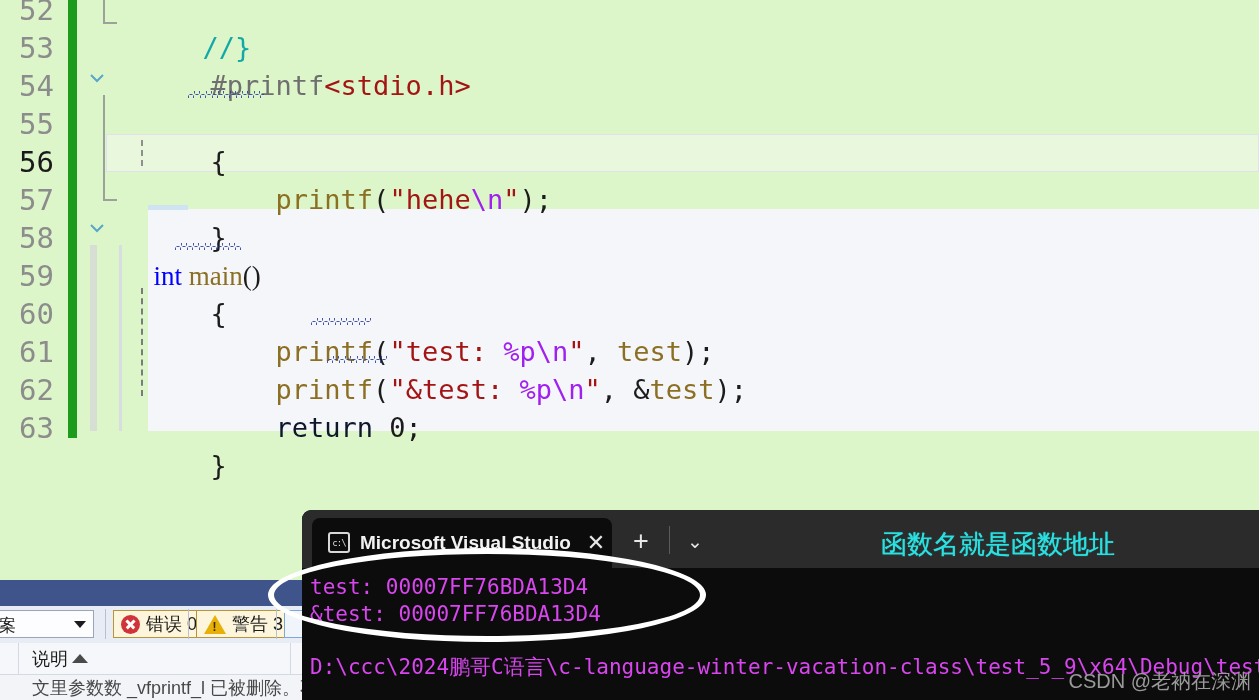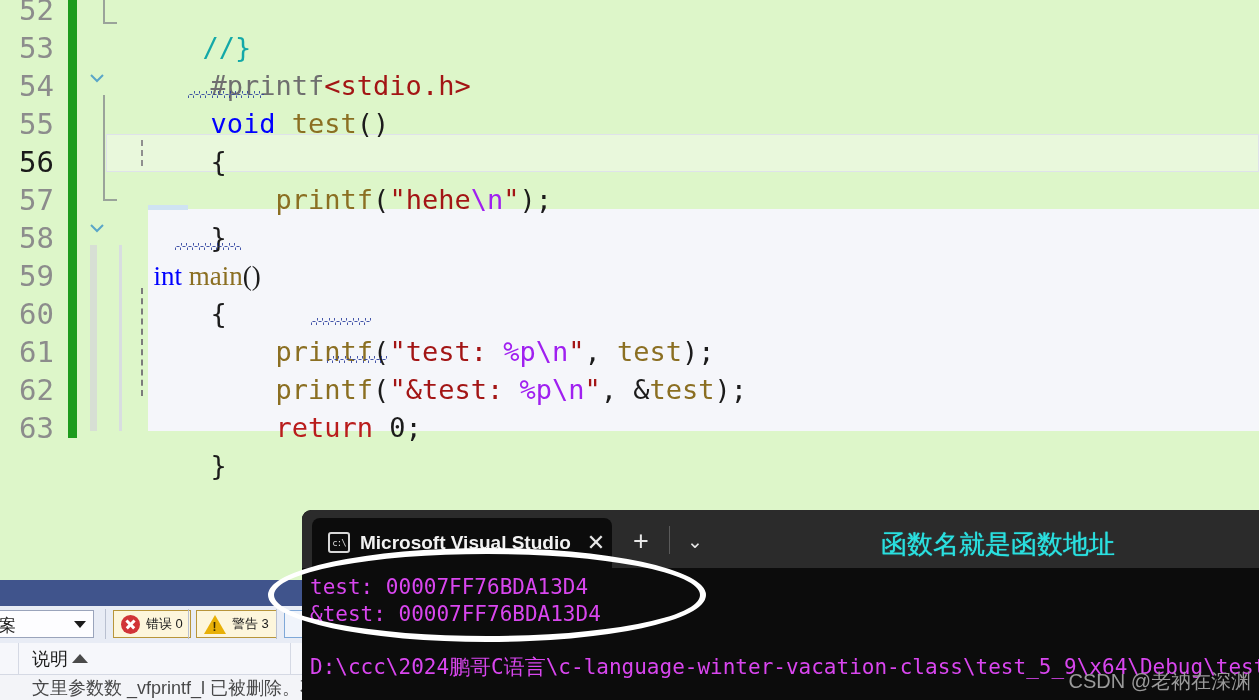--- a/index.html
+++ b/index.html
@@ -61,21 +61,21 @@
   }
 
   
   .t-kw{color:#0000ff;}
   .t-fn{color:#8b6f22;}
   .t-str{color:#a31515;}
   .t-esc{color:#a020f0;}
   .t-cmt{color:#13a8a8;}
   .t-pre{color:#6f6f6f;}
   .t-inc{color:#a31515;}
-  .t-ret{color:#b91c1c;}
+  .t-ret{color:#0f172a;}
   .t-plain{color:#1b1b1b;}
 
   
   .sq{
     position:absolute;height:7px;
     background-image:
       radial-gradient(circle at 3px 6px, rgba(0,0,0,0) 2.2px, #2b3f9e 2.6px, rgba(0,0,0,0) 3.2px),
       radial-gradient(circle at 9px 1px, rgba(0,0,0,0) 2.2px, #2b3f9e 2.6px, rgba(0,0,0,0) 3.2px);
     background-size:12px 7px;
     background-repeat:repeat-x;
@@ -121,21 +121,21 @@
     border-top:7px solid #1b1b1b;
   }
   .vs-sep{
     position:absolute;top:3px;width:1px;height:30px;background:#b9c0d0;
   }
   .badge{
     position:absolute;top:4px;height:28px;
     background:#fdf6dc;border:1px solid #b8953a;box-sizing:border-box;
     display:flex;align-items:center;gap:6px;padding:0 7px;
   }
-  .badge .txt{font-size:13px;color:#1b1b1b;white-space:nowrap;}
+  .badge .txt{font-size:18px;color:#1b1b1b;white-space:nowrap;}
   .ic-err{
     width:19px;height:19px;border-radius:50%;background:#d13438;
     position:relative;flex:0 0 auto;
   }
   .ic-err:before,.ic-err:after{
     content:"";position:absolute;left:4px;top:8.5px;width:11px;height:2.5px;background:#fff;
   }
   .ic-err:before{transform:rotate(45deg);}
   .ic-err:after{transform:rotate(-45deg);}
   .ic-warn{
@@ -278,23 +278,20 @@
   <div style="position:absolute;left:141px;top:140px;width:0;height:26px;border-left:2px dashed #8f8f8f;"></div>
   <div style="position:absolute;left:141px;top:288px;width:0;height:108px;border-left:2px dashed #7b7b7b;"></div>
 
   <div class="codearea">
     <div class="line" style="top:-9px;left:20px;">
       <span class="t-cmt">//}</span>
     </div>
     <div class="line" style="top:29px;left:28px;">
       <span class="t-pre">#printf</span><span class="t-inc">&lt;stdio.h&gt;</span>
     </div>
-    <div class="line" style="top:67px;left:28px;">
-      <span class="t-kw">void </span><span class="t-fn">test</span><span class="t-plain">()</span>
-    </div>
     <div class="line" style="top:105px;left:28px;">
       <span class="t-plain">{</span>
     </div>
     <div class="line" style="top:143px;left:28px;">
       <span class="t-fn">    printf</span><span class="t-plain">(</span><span class="t-str">"hehe</span><span class="t-esc">\n</span><span class="t-str">"</span><span class="t-plain">);</span>
     </div>
     <div class="line" style="top:181px;left:28px;">
       <span class="t-plain">}</span>
     </div>
     <div class="line" style="top:219px;left:28px;font-family:Liberation Serif, serif;">

